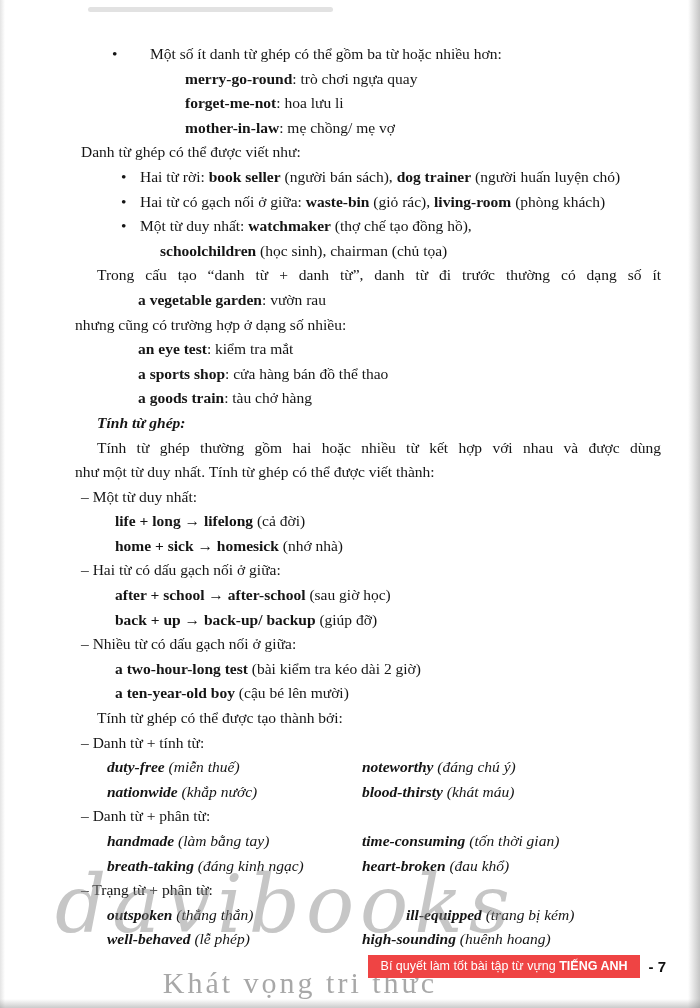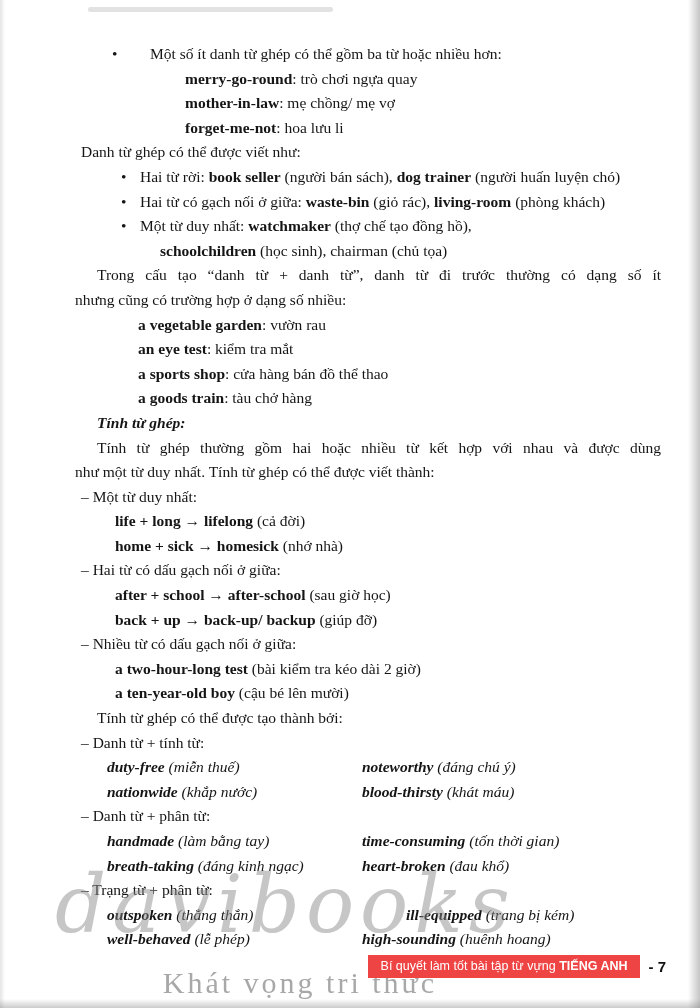--- a/index.html
+++ b/index.html
@@ -137,30 +137,30 @@
   }
 </style>
 </head>
 <body>
 
 <div class="page">
 
   <div class="content">
       <div class="line b1"><span class="marker">•</span><span>Một số ít danh từ ghép có thể gồm ba từ hoặc nhiều hơn:</span></div>
       <div class="line in77"><span class="bold">merry-go-round</span><span>: trò chơi ngựa quay</span></div>
+      <div class="line in77"><span class="bold">forget-me-not</span><span>: hoa lưu li</span></div>
       <div class="line in77"><span class="bold">mother-in-law</span><span>: mẹ chồng/ mẹ vợ</span></div>
-      <div class="line in77"><span class="bold">forget-me-not</span><span>: hoa lưu li</span></div>
       <div class="line in10"><span>Danh từ ghép có thể được viết như:</span></div>
       <div class="line b2"><span class="marker">•</span><span>Hai từ rời: </span><span class="bold">book seller</span><span> (người bán sách), </span><span class="bold">dog trainer</span><span> (người huấn luyện chó)</span></div>
       <div class="line b2"><span class="marker">•</span><span>Hai từ có gạch nối ở giữa: </span><span class="bold">waste-bin</span><span> (giỏ rác), </span><span class="bold">living-room</span><span> (phòng khách)</span></div>
       <div class="line b2"><span class="marker">•</span><span>Một từ duy nhất: </span><span class="bold">watchmaker</span><span> (thợ chế tạo đồng hồ),</span></div>
       <div class="line in185"><span class="bold">schoolchildren</span><span> (học sinh), chairman (chủ tọa)</span></div>
       <div class="line in22 just"><span>Trong cấu tạo “danh từ + danh từ”, danh từ đi trước thường có dạng số ít</span></div>
+      <div class="line in63"><span class="bold">a vegetable garden</span><span>: vườn rau</span></div>
       <div class="line in0"><span>nhưng cũng có trường hợp ở dạng số nhiều:</span></div>
-      <div class="line in63"><span class="bold">a vegetable garden</span><span>: vườn rau</span></div>
       <div class="line in63"><span class="bold">an eye test</span><span>: kiểm tra mắt</span></div>
       <div class="line in63"><span class="bold">a sports shop</span><span>: cửa hàng bán đồ thể thao</span></div>
       <div class="line in63"><span class="bold">a goods train</span><span>: tàu chở hàng</span></div>
       <div class="line in22"><span class="bold ital">Tính từ ghép:</span></div>
       <div class="line in22 just"><span>Tính từ ghép thường gồm hai hoặc nhiều từ kết hợp với nhau và được dùng</span></div>
       <div class="line in0"><span>như một từ duy nhất. Tính từ ghép có thể được viết thành:</span></div>
       <div class="line in10"><span>– Một từ duy nhất:</span></div>
       <div class="line in40"><span class="bold">life + long </span><span>→ </span><span class="bold">lifelong</span><span> (cả đời)</span></div>
       <div class="line in40"><span class="bold">home + sick </span><span>→ </span><span class="bold">homesick</span><span> (nhớ nhà)</span></div>
       <div class="line in10"><span>– Hai từ có dấu gạch nối ở giữa:</span></div>

